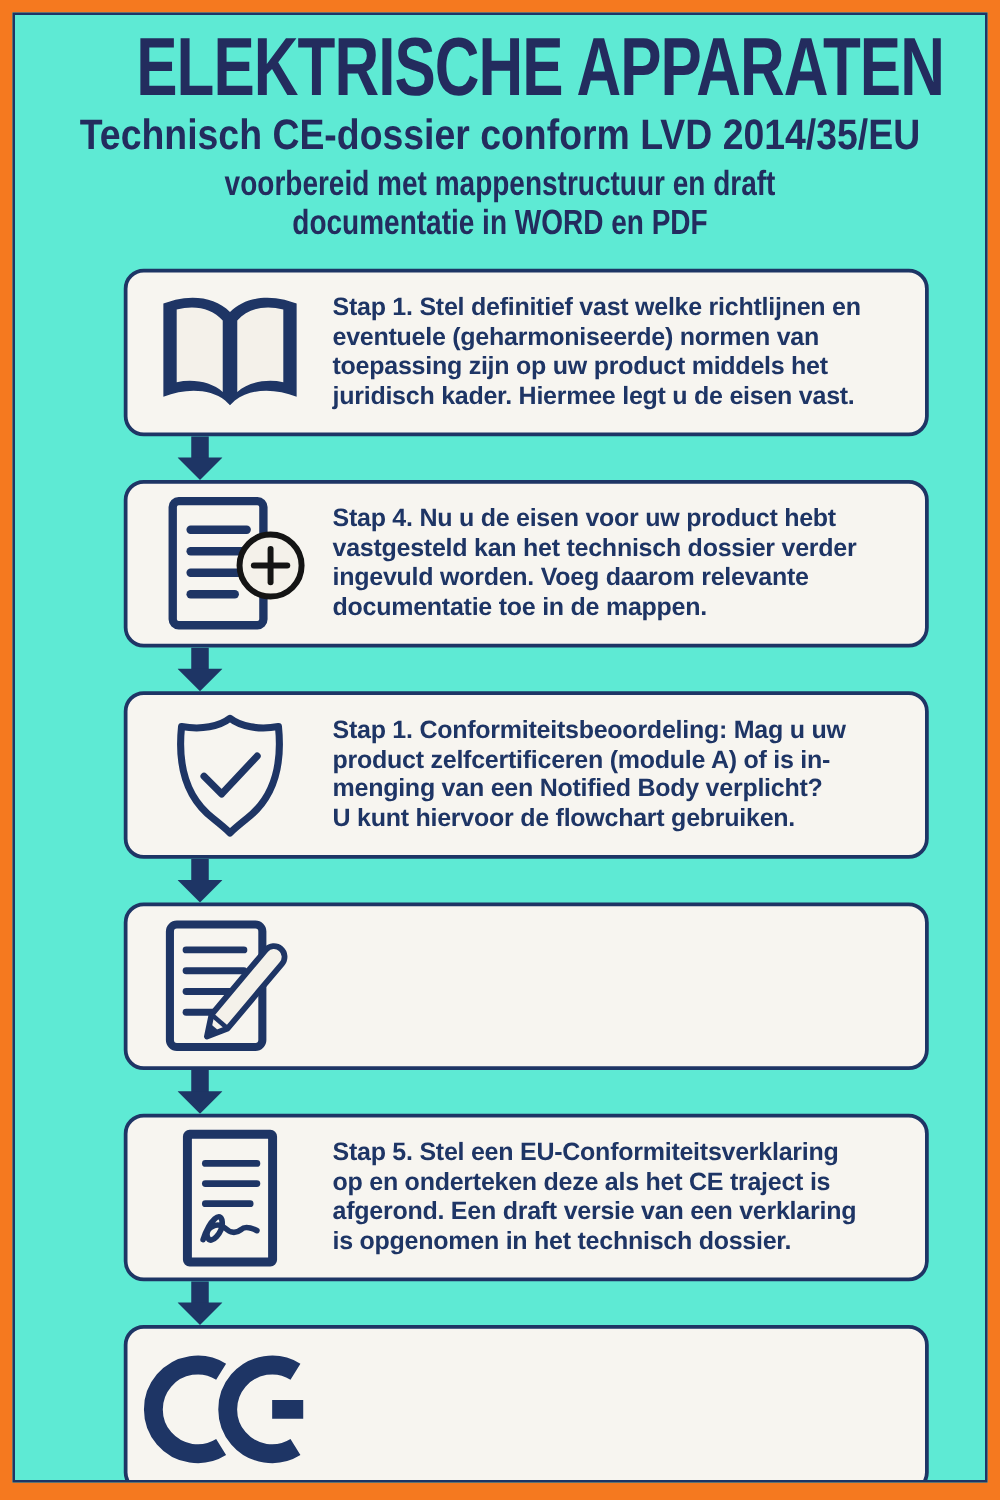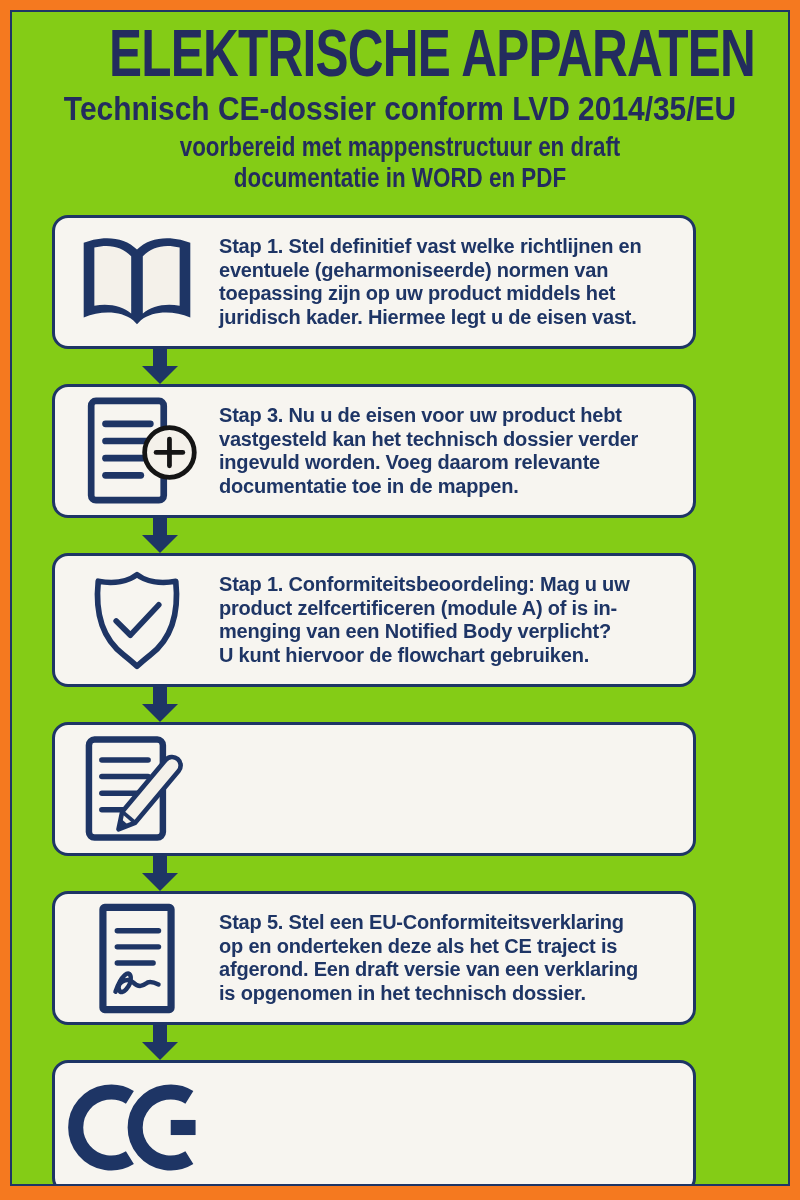--- a/index.html
+++ b/index.html
@@ -9,21 +9,21 @@
     font-weight:bold;
   }
   .page{
     width:800px;height:1200px;
     background:#f5791f;
     padding:10px 10px 14px 10px;
     box-sizing:border-box;
   }
   .inner{
     width:100%;height:100%;
-    background:#84cc16;
+    background:#5eead4;
     border:2px solid #1e3565;
     box-sizing:border-box;
     overflow:hidden;
   }
   header{
     height:188px;
     text-align:center;
   }
   h1{
     margin:10px 0 0 0;
@@ -48,21 +48,21 @@
     line-height:1.12;
     color:#232c5e;
     white-space:pre-line;
     transform:scaleX(0.80);
   }
   #steps{margin:5px 0 0 0;}
   .step-box{
     box-sizing:border-box;
     width:644px;
     height:134px;
-    margin-left:40px;
+    margin-left:87px;
     border:3px solid #1e3565;
     border-radius:16px;
     background:#f7f5f0;
     display:flex;
     align-items:center;
   }
   .icon-wrap{
     width:164px;
     flex-shrink:0;
     display:flex;
@@ -126,21 +126,21 @@
         <line x1="33" y1="66" x2="76" y2="66"></line>
         <line x1="33" y1="84" x2="70" y2="84"></line>
       </g>
       <circle cx="100" cy="60" r="26" fill="#f4f1ea" stroke="#141414" stroke-width="5"></circle>
       <g stroke="#141414" stroke-width="5" stroke-linecap="round">
         <line x1="86" y1="60" x2="114" y2="60"></line>
         <line x1="100" y1="46" x2="100" y2="74"></line>
       </g>
     </svg>
           </span>
-    <p class="step-text">Stap 3. Nu u de eisen voor uw product hebt
+    <p class="step-text">Stap 4. Nu u de eisen voor uw product hebt
 vastgesteld kan het technisch dossier verder
 ingevuld worden. Voeg daarom relevante
 documentatie toe in de mappen.</p>
   </section>
 <div class="arrow">
           <svg width="36" height="35" viewBox="0 0 36 35">
     <rect x="11" y="0" width="14" height="19" fill="#1e3565"></rect>
     <polygon points="0,17 36,17 18,35" fill="#1e3565"></polygon>
   </svg>
         </div>

